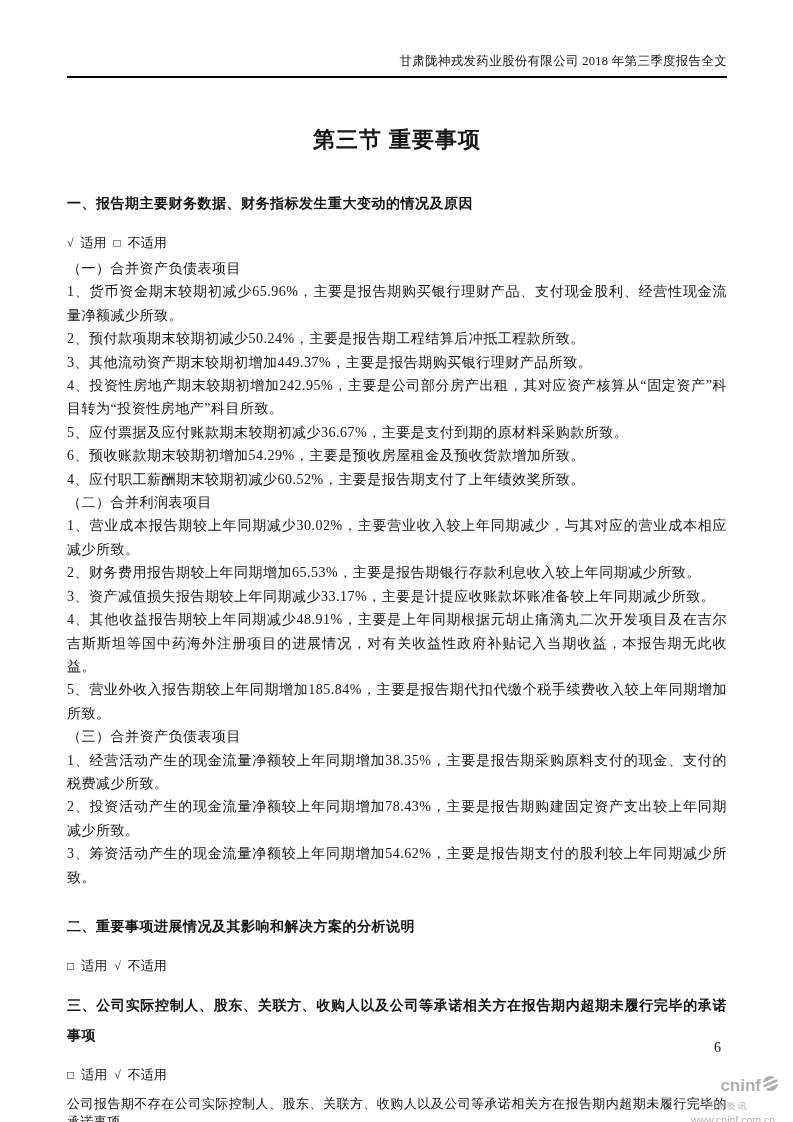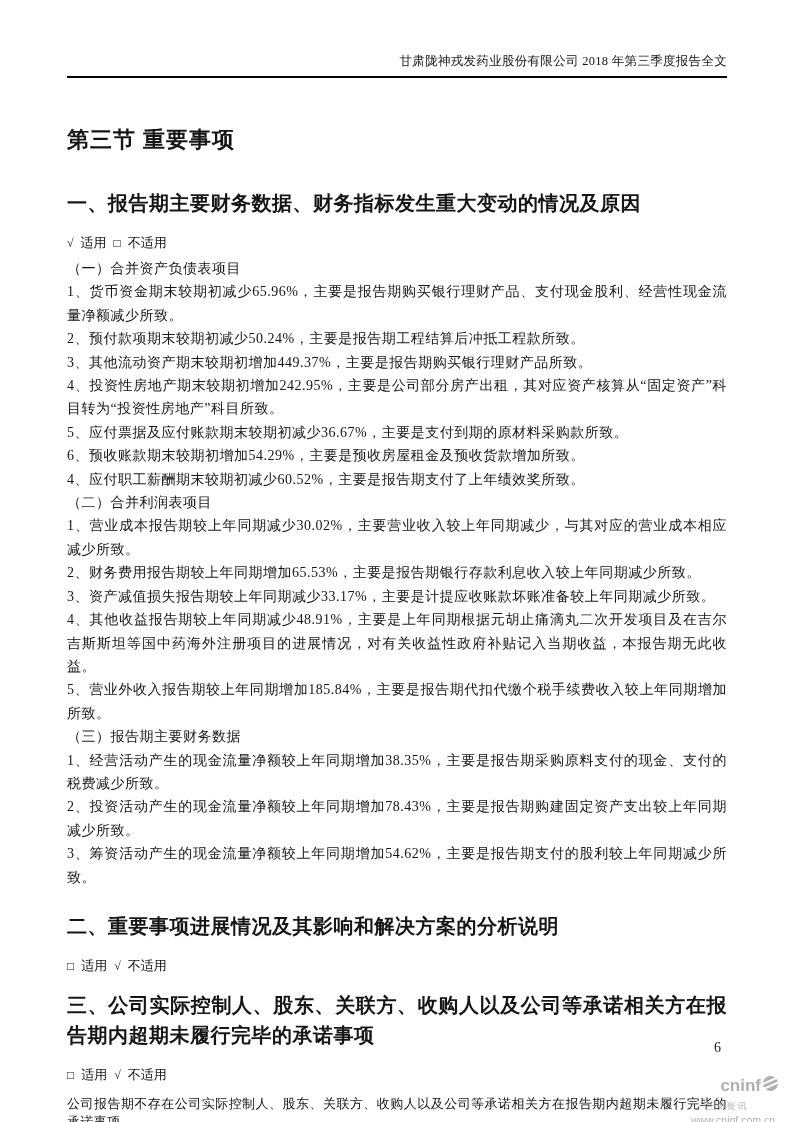--- a/index.html
+++ b/index.html
@@ -20,31 +20,32 @@
   .doc-header {
     text-align: right;
     font-size: 12.5px;
     line-height: 15px;
     padding-bottom: 7px;
     border-bottom: 2px solid #000;
     letter-spacing: 0.3px;
   }
   .doc-title {
     margin-top: 47px;
+    text-align: center;
     font-family: "Liberation Sans", sans-serif;
     font-weight: bold;
     font-size: 22px;
     line-height: 30px;
     letter-spacing: 1px;
   }
   .sec-heading {
     margin-top: 33px;
     font-family: "Liberation Sans", sans-serif;
     font-weight: bold;
-    font-size: 20px;
+    font-size: 14px;
     line-height: 30px;
     text-align: justify;
     letter-spacing: 0.5px;
   }
   .sec-heading.h2 { margin-top: 22px; }
   .sec-heading.h3 { margin-top: 15px; }
   .applicability {
     margin-top: 16px;
     font-size: 13px;
     line-height: 18px;
@@ -138,21 +139,21 @@
     <p>4、投资性房地产期末较期初增加242.95%，主要是公司部分房产出租，其对应资产核算从“固定资产”科目转为“投资性房地产”科目所致。</p>
     <p>5、应付票据及应付账款期末较期初减少36.67%，主要是支付到期的原材料采购款所致。</p>
     <p>6、预收账款期末较期初增加54.29%，主要是预收房屋租金及预收货款增加所致。</p>
     <p>4、应付职工薪酬期末较期初减少60.52%，主要是报告期支付了上年绩效奖所致。</p>
     <p>（二）合并利润表项目</p>
     <p>1、营业成本报告期较上年同期减少30.02%，主要营业收入较上年同期减少，与其对应的营业成本相应减少所致。</p>
     <p>2、财务费用报告期较上年同期增加65.53%，主要是报告期银行存款利息收入较上年同期减少所致。</p>
     <p>3、资产减值损失报告期较上年同期减少33.17%，主要是计提应收账款坏账准备较上年同期减少所致。</p>
     <p>4、其他收益报告期较上年同期减少48.91%，主要是上年同期根据元胡止痛滴丸二次开发项目及在吉尔吉斯斯坦等国中药海外注册项目的进展情况，对有关收益性政府补贴记入当期收益，本报告期无此收益。</p>
     <p>5、营业外收入报告期较上年同期增加185.84%，主要是报告期代扣代缴个税手续费收入较上年同期增加所致。</p>
-    <p>（三）报告期主要财务数据</p>
+    <p>（三）合并资产负债表项目</p>
     <p>1、经营活动产生的现金流量净额较上年同期增加38.35%，主要是报告期采购原料支付的现金、支付的税费减少所致。</p>
     <p>2、投资活动产生的现金流量净额较上年同期增加78.43%，主要是报告期购建固定资产支出较上年同期减少所致。</p>
     <p>3、筹资活动产生的现金流量净额较上年同期增加54.62%，主要是报告期支付的股利较上年同期减少所致。</p>
   </div>
 
   <div class="sec-heading h2">二、重要事项进展情况及其影响和解决方案的分析说明</div>
 
   <div class="applicability">
     <span class="mark">□</span>
     <span>适用</span>

